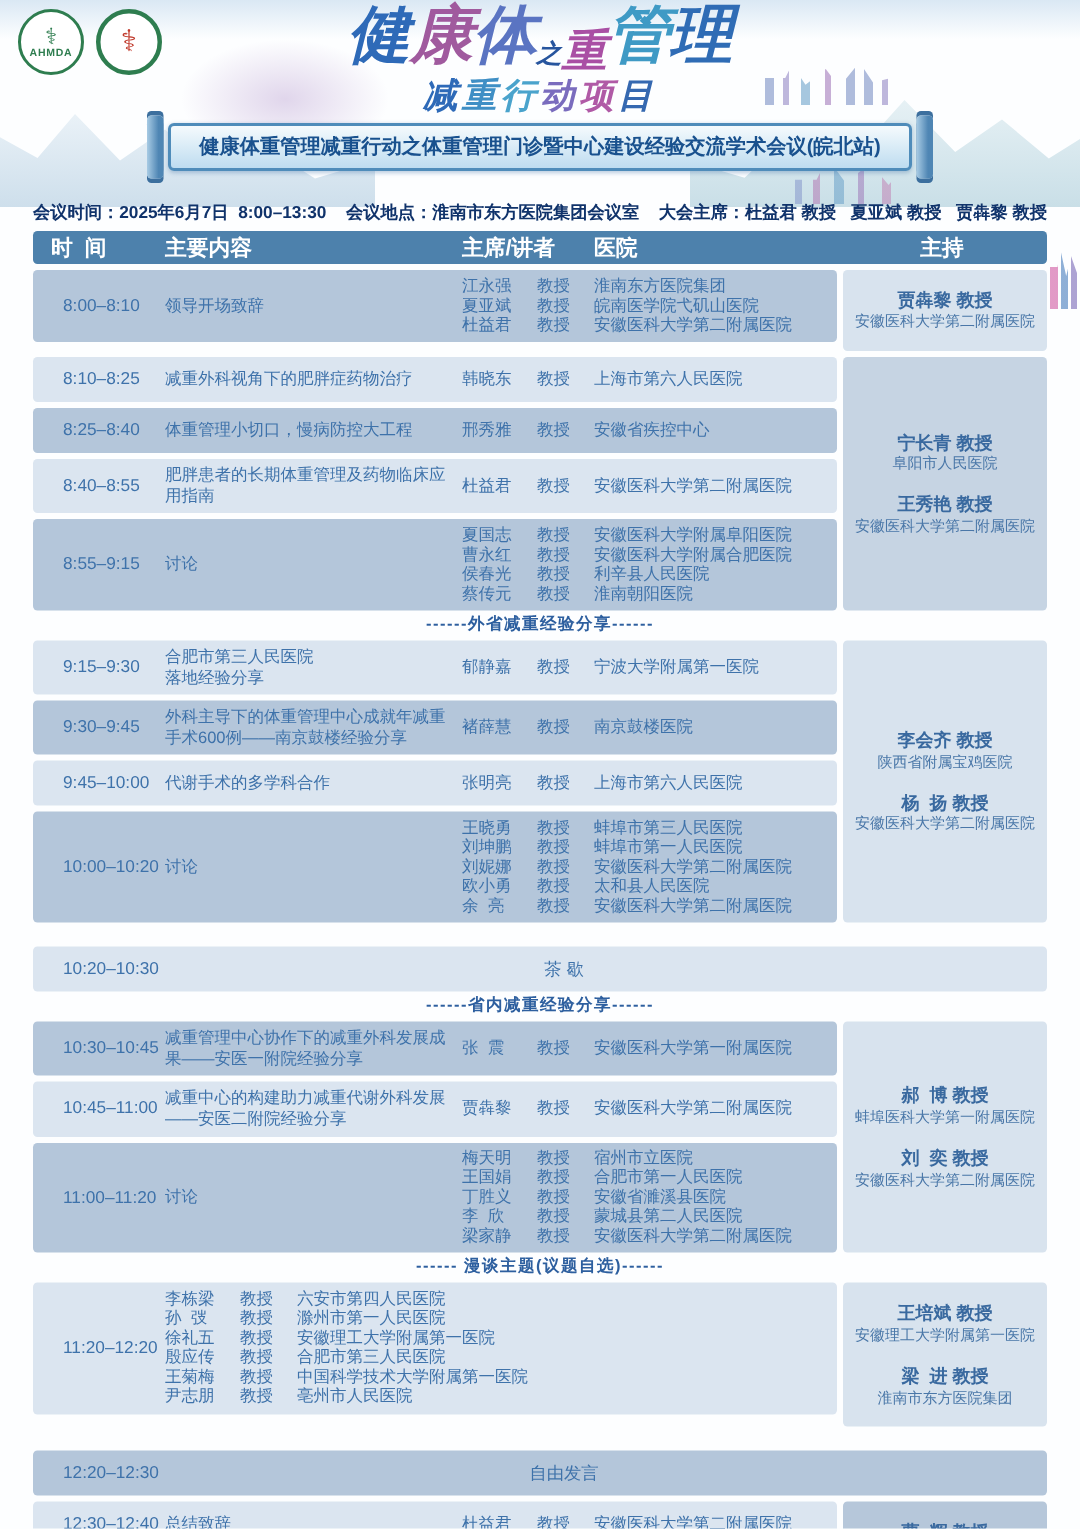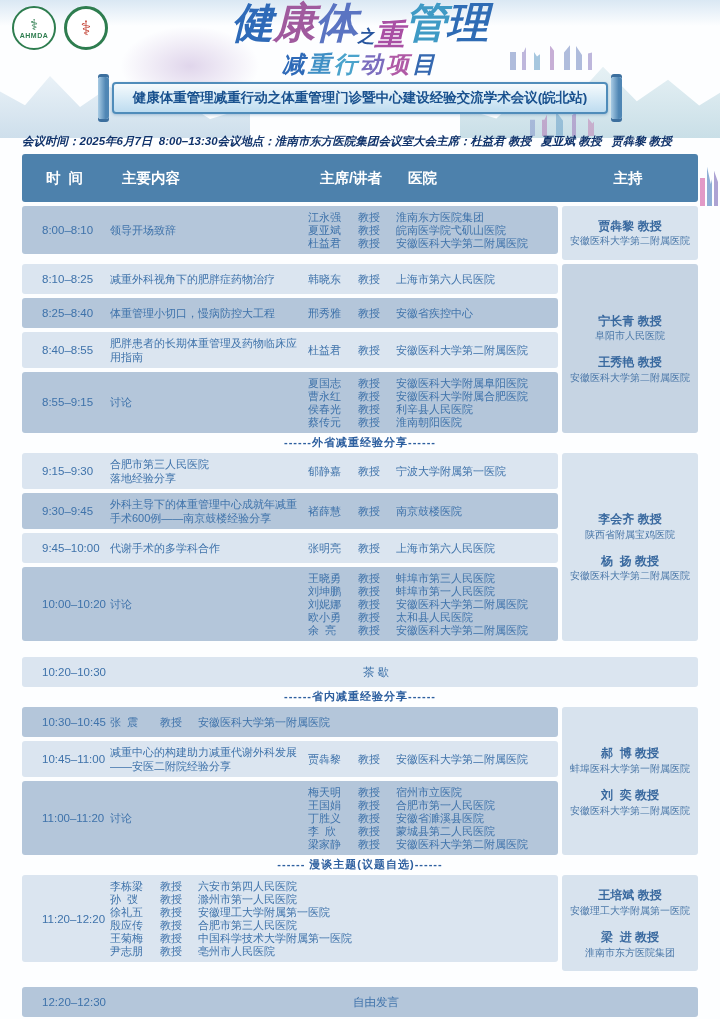--- a/index.html
+++ b/index.html
@@ -63,27 +63,27 @@
     background:linear-gradient(180deg,#f5fafd,#dcedf7 45%,#bedcf0);
     color:#19518e;font-weight:bold;font-size:13.5px;text-align:center;
     padding:5px 6px;box-shadow:0 1px 3px rgba(60,110,160,.35);}
   .scroll-end{position:absolute;top:50%;transform:translateY(-50%);width:11px;height:42px;
     background:linear-gradient(90deg,#a8cbe4,#4f86b4 70%);border-radius:3px;
     box-shadow:0 -3px 0 #3c6f9e,0 3px 0 #3c6f9e;}
   .scroll-left{left:-16px;}
   .scroll-right{right:-16px;}
 
   
-  .info-row{position:relative;z-index:2;display:flex;
-    padding:2px 22px 0;color:#10336b;font-weight:bold;font-size:11.5px;white-space:pre;font-style:italic;}
+  .info-row{position:relative;z-index:2;display:flex;justify-content:space-between;
+    padding:2px 22px 0;color:#10336b;font-weight:bold;font-size:11.5px;white-space:pre;}
 
   
   .agenda{position:relative;z-index:2;margin:5px 22px 0;width:676px;}
-  .thead{display:flex;align-items:center;height:48px;border-radius:3px;
-    background:#4d81ac;color:#ffffff;font-weight:bold;font-size:14.5px;padding-left:12px;}
+  .thead{display:flex;align-items:center;height:22px;border-radius:3px;
+    background:#4d81ac;color:#ffffff;font-weight:bold;font-size:14.5px;}
   .thead span{white-space:pre;}
   .th-time{width:88px;padding-left:12px;box-sizing:border-box;}
   .th-topic{width:198px;}
   .th-speaker{width:88px;}
   .th-hospital{flex:1;}
   .th-host{width:140px;text-align:center;}
 
   .divider{margin:3px 0;text-align:center;font-size:11px;font-weight:bold;
     color:#2d5f9f;letter-spacing:1px;line-height:13px;white-space:pre;}
 
@@ -380,20 +380,23 @@
         </div>
         <div class="row full row-light">
           <div class="c-time">10:20–10:30</div>
           <div class="c-center">茶 歇</div>
         </div>
         <div class="divider">------省内减重经验分享------</div>
         <div class="block">
           <div class="block-left">
             <div class="row row-dark">
               <div class="c-time">10:30–10:45</div>
+              <div class="c-topic">
+                <div class="topic-line">减重管理中心协作下的减重外科发展成果——安医一附院经验分享</div>
+              </div>
               <div class="c-speakers">
                 <div class="sp-line">
                   <span class="sp-name">张  震</span>
                   <span class="sp-title">教授</span>
                   <span class="sp-hosp">安徽医科大学第一附属医院</span>
                 </div>
               </div>
             </div>
             <div class="row row-light">
               <div class="c-time">10:45–11:00</div>

